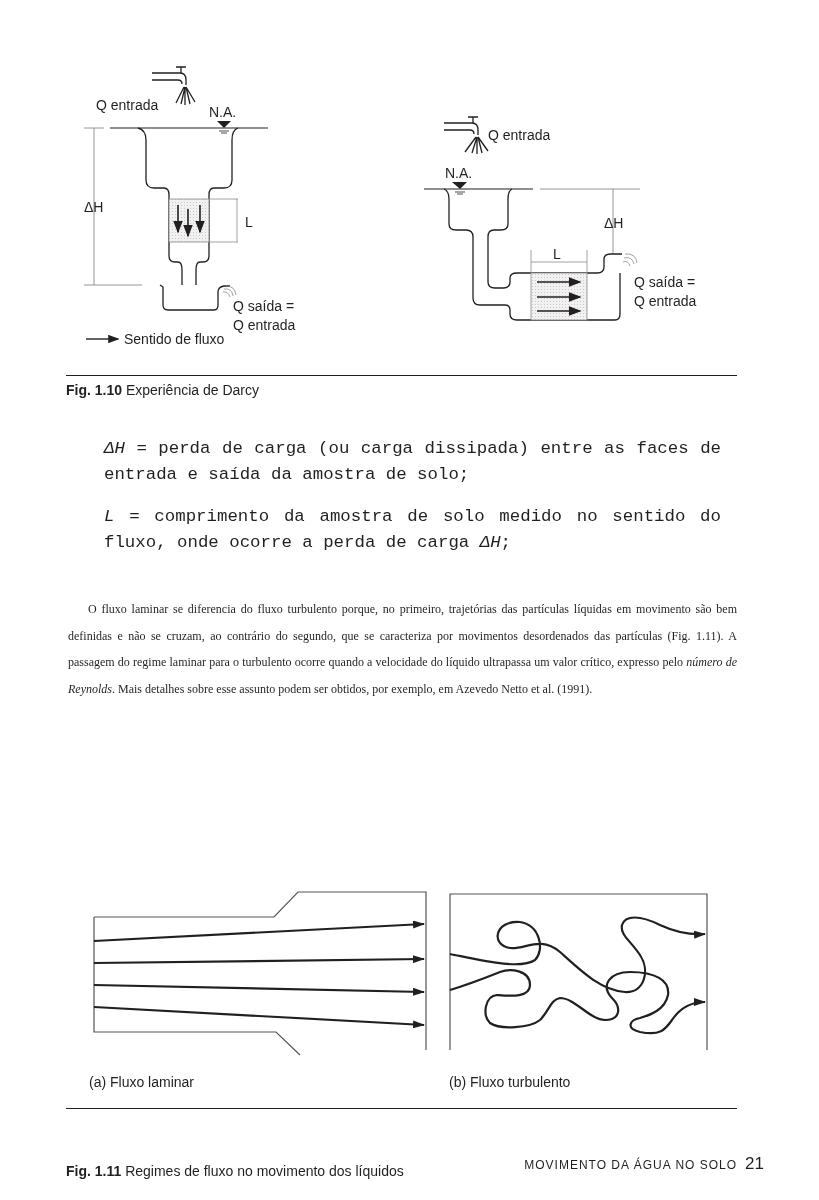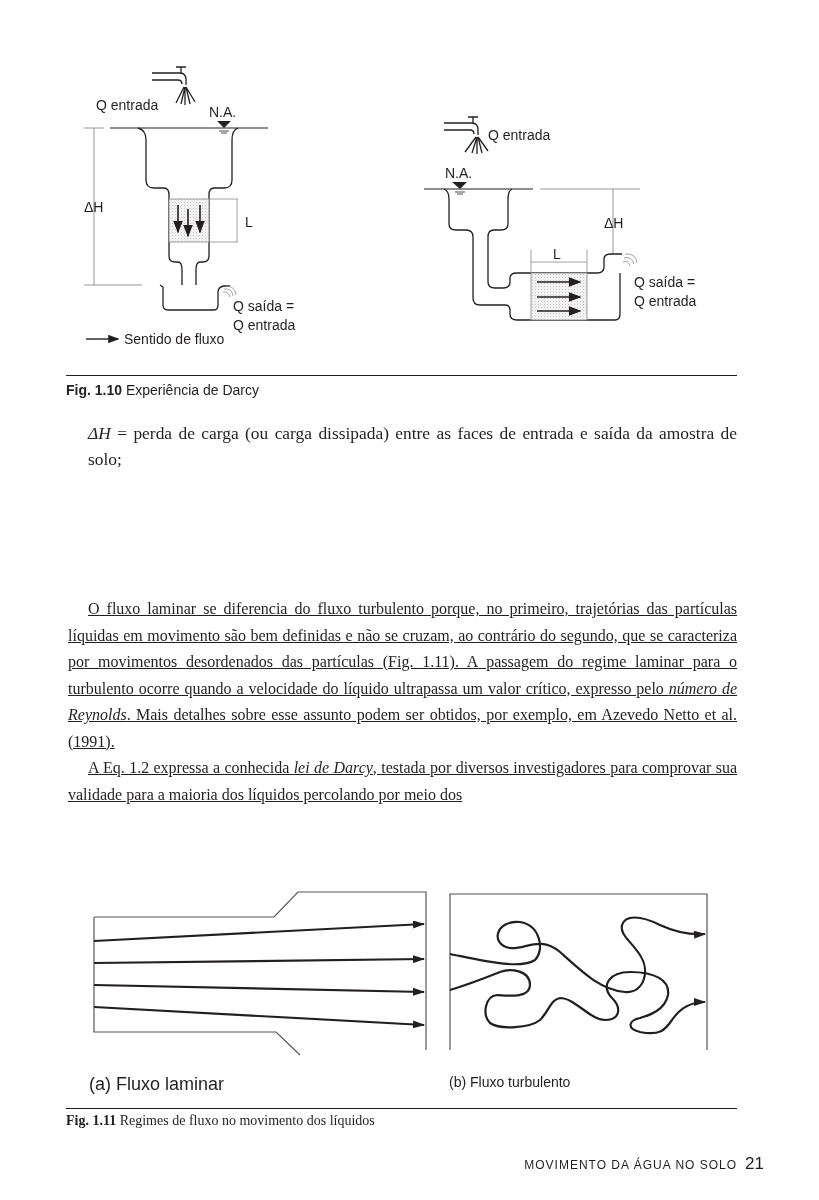--- a/index.html
+++ b/index.html
@@ -5,22 +5,22 @@
   html, body { margin:0; padding:0; background:#ffffff; }
   body { width:819px; height:1200px; position:relative; overflow:hidden; color:#231f20; }
   .sans { font-family: "Liberation Sans", "DejaVu Sans", sans-serif; }
   .abs { position:absolute; }
   svg { position:absolute; overflow:visible; }
   .lbl { font-family:"Liberation Sans", sans-serif; font-size:14px; fill:#231f20; }
   .rule { position:absolute; height:1px; background:#231f20; }
   .caption { font-family:"Liberation Sans", sans-serif; font-size:14px; }
   .caption b { font-weight:bold; }
   .defs { position:absolute; left:88px; top:420px; width:649px; font-family:"Liberation Serif", serif; font-size:17.4px; line-height:26px; text-align:justify; }
-  .defs p { margin:0; }
-  .body-text { position:absolute; left:68px; top:596px; width:669px; font-family:"Liberation Serif", serif; font-size:16px; line-height:26.5px; text-align:justify;text-decoration:underline; }
+  .defs p { margin:16px;font-family:Liberation Mono, monospace; }
+  .body-text { position:absolute; left:68px; top:596px; width:669px; font-family:"Liberation Serif", serif; font-size:12px; line-height:26.5px; text-align:justify; }
   .body-text p { margin:0; text-indent:20px; }
   .footer { position:absolute; right:55px; top:1154px; font-family:"Liberation Sans", sans-serif; font-size:12px; letter-spacing:1px;margin-left:26px; }
   .footer .pg { font-size:17px; letter-spacing:0; margin-left:8px; }
 </style>
 </head>
 <body>
 
 <svg width="819" height="360" style="left:0;top:0">
   <defs>
     <pattern id="dots" width="3" height="3" patternUnits="userSpaceOnUse">
@@ -121,25 +121,25 @@
   <text class="lbl" x="634" y="306">Q entrada</text>
 </svg>
 
 <div class="rule" style="left:66px;top:375px;width:671px;"></div>
 <div class="abs caption" style="left:66px;top:382px;">
   <b>Fig. 1.10</b><span> Experiência de Darcy</span>
 </div>
 
 <div class="defs">
   <p><i>ΔH</i><span> = perda de carga (ou carga dissipada) entre as faces de entrada e saída da amostra de solo;</span></p>
+  <p><i>L</i><span> = comprimento da amostra de solo medido no sentido do fluxo, onde ocorre a perda de carga </span><i>ΔH</i><span>;</span></p>
 </div>
 
 <div class="body-text">
   <p><span>O fluxo laminar se diferencia do fluxo turbulento porque, no primeiro, trajetórias das partículas líquidas em movimento são bem definidas e não se cruzam, ao contrário do segundo, que se caracteriza por movimentos desordenados das partículas (Fig. 1.11). A passagem do regime laminar para o turbulento ocorre quando a velocidade do líquido ultrapassa um valor crítico, expresso pelo </span><i>número de Reynolds</i><span>. Mais detalhes sobre esse assunto podem ser obtidos, por exemplo, em Azevedo Netto et al. (1991).</span></p>
-  <p><span>A Eq. 1.2 expressa a conhecida </span><i>lei de Darcy</i><span>, testada por diversos investigadores para comprovar sua validade para a maioria dos líquidos percolando por meio dos</span></p>
 </div>
 
 <svg width="819" height="200" style="left:0;top:880px">
   <defs>
     <marker id="ah2" markerWidth="12" markerHeight="8" refX="11" refY="4" orient="auto" markerUnits="userSpaceOnUse">
       <path d="M0,0 L12,4 L0,8 z" fill="#231f20"></path>
     </marker>
   </defs>
 
   <path d="M94,37 L274,37 L298,12 L426,12 L426,170 M94,37 L94,152 L276,152 L300,175" stroke="#555" stroke-width="1.2" fill="none"></path>
@@ -150,23 +150,23 @@
     <line x1="94" y1="127" x2="424" y2="145"></line>
   </g>
 
   <path d="M450,170 L450,14 L707,14 L707,170" stroke="#555" stroke-width="1.2" fill="none"></path>
   <g stroke="#231f20" stroke-width="2.2" fill="none">
     <path marker-end="url(#ah2)" d="M450,74 C480,80 520,90 535,80 C545,70 540,45 520,42 C495,40 490,65 510,68 C525,70 540,55 560,72 C580,90 600,110 625,112 C645,113 650,90 640,75 C630,60 620,55 622,45 C625,35 640,35 660,45 C675,52 690,55 705,54"></path>
     <path marker-end="url(#ah2)" d="M450,110 C470,104 490,96 500,92 C510,88 530,90 530,105 C530,118 510,116 497,115 C485,116 482,135 490,143 C500,150 530,148 540,140 C550,130 550,120 560,118 C575,118 590,140 605,140 C620,140 622,128 612,118 C600,105 610,92 630,92 C655,92 670,100 668,115 C665,130 650,135 640,138 C630,140 625,148 640,152 C660,156 665,150 672,140 C680,128 690,122 705,122"></path>
   </g>
 </svg>
 
-<div class="abs sans" style="left:89px;top:1074px;font-size:18px;">(a) Fluxo laminar</div>
+<div class="abs sans" style="left:89px;top:1074px;font-size:14px;">(a) Fluxo laminar</div>
 <div class="abs sans" style="left:449px;top:1074px;font-size:14px;text-align:right;">(b) Fluxo turbulento</div>
 
 <div class="rule" style="left:66px;top:1108px;width:671px;"></div>
-<div class="abs caption" style="left:66px;top:1113px;font-family:Liberation Serif, serif;">
+<div class="abs caption" style="left:66px;top:1163px;">
   <b>Fig. 1.11</b><span> Regimes de fluxo no movimento dos líquidos</span>
 </div>
 
 <div class="footer">
   <span>MOVIMENTO DA ÁGUA NO SOLO</span><span class="pg">21</span>
 </div>
 
 </body></html>

